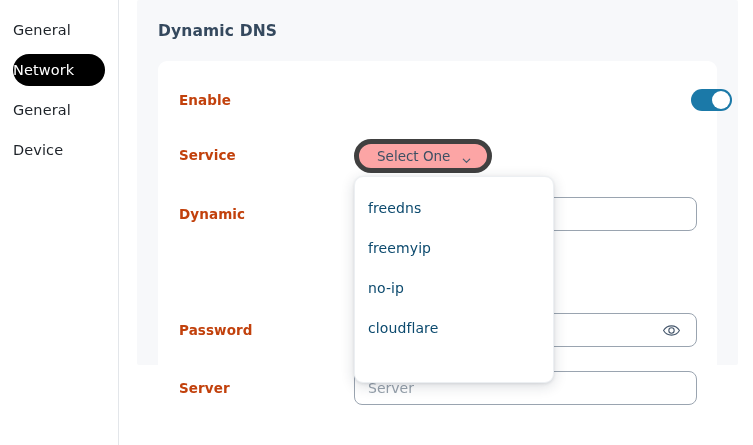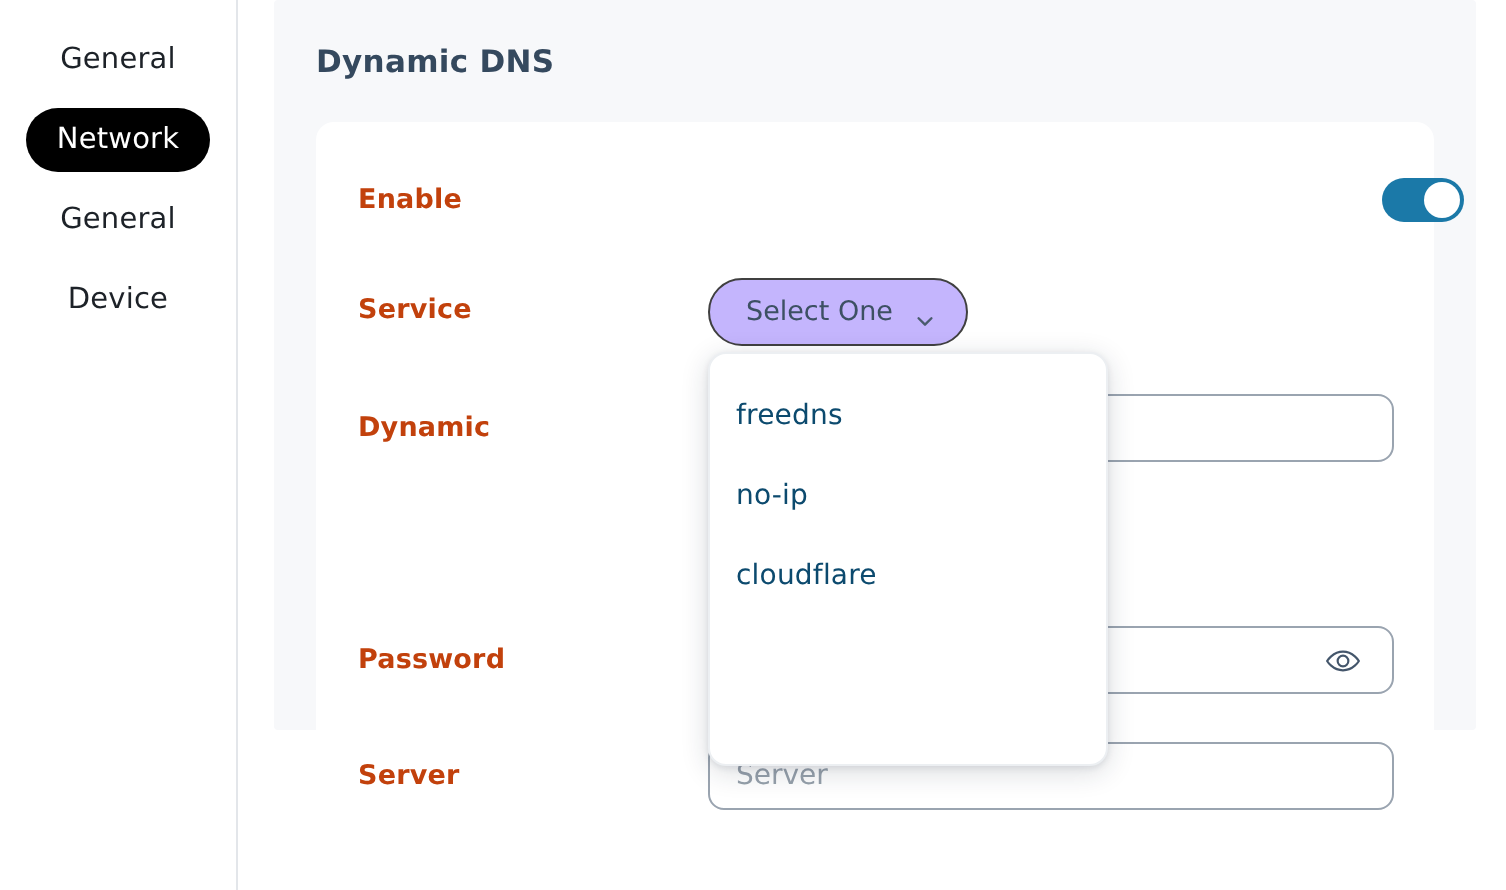--- a/index.html
+++ b/index.html
@@ -39,21 +39,21 @@
     flex: 0 0 119px;
   }
 
   .nav-item {
     width: 92px;
     height: 32px;
     margin-bottom: 8px;
     border-radius: 16px;
     display: flex;
     align-items: center;
-    justify-content: center;
+    justify-content: flex-start;
     font-size: 14.5px;
     color: #1d2228;
     cursor: pointer;
     letter-spacing: 0.1px;
     user-select: none;
   }
 
   .nav-item.active {
     background: #000000;
     color: #ffffff;
@@ -150,22 +150,22 @@
   }
 
   
   .select-pill {
     position: absolute;
     left: 196px;
     top: 4px;
     height: 34px;
     min-width: 125px;
     padding: 0 15px 0 18px;
-    border: 1px solid #404040;
-    background: #c4b5fd;
+    border: 5px solid #404040;
+    background: #fca5a5;
     border-radius: 17px;
     display: flex;
     align-items: center;
     gap: 11px;
     cursor: pointer;
     user-select: none;
   }
 
   .select-pill .sel-label {
     font-size: 13.5px;
@@ -331,20 +331,23 @@
       </div>
     </section>
 
   </main>
 
   <div class="dropdown">
     <div class="dd-option">
       <span>freedns</span>
     </div>
     <div class="dd-option">
+      <span>freemyip</span>
+    </div>
+    <div class="dd-option">
       <span>no-ip</span>
     </div>
     <div class="dd-option">
       <span>cloudflare</span>
     </div>
   </div>
 
 </div>
 
 </body></html>

